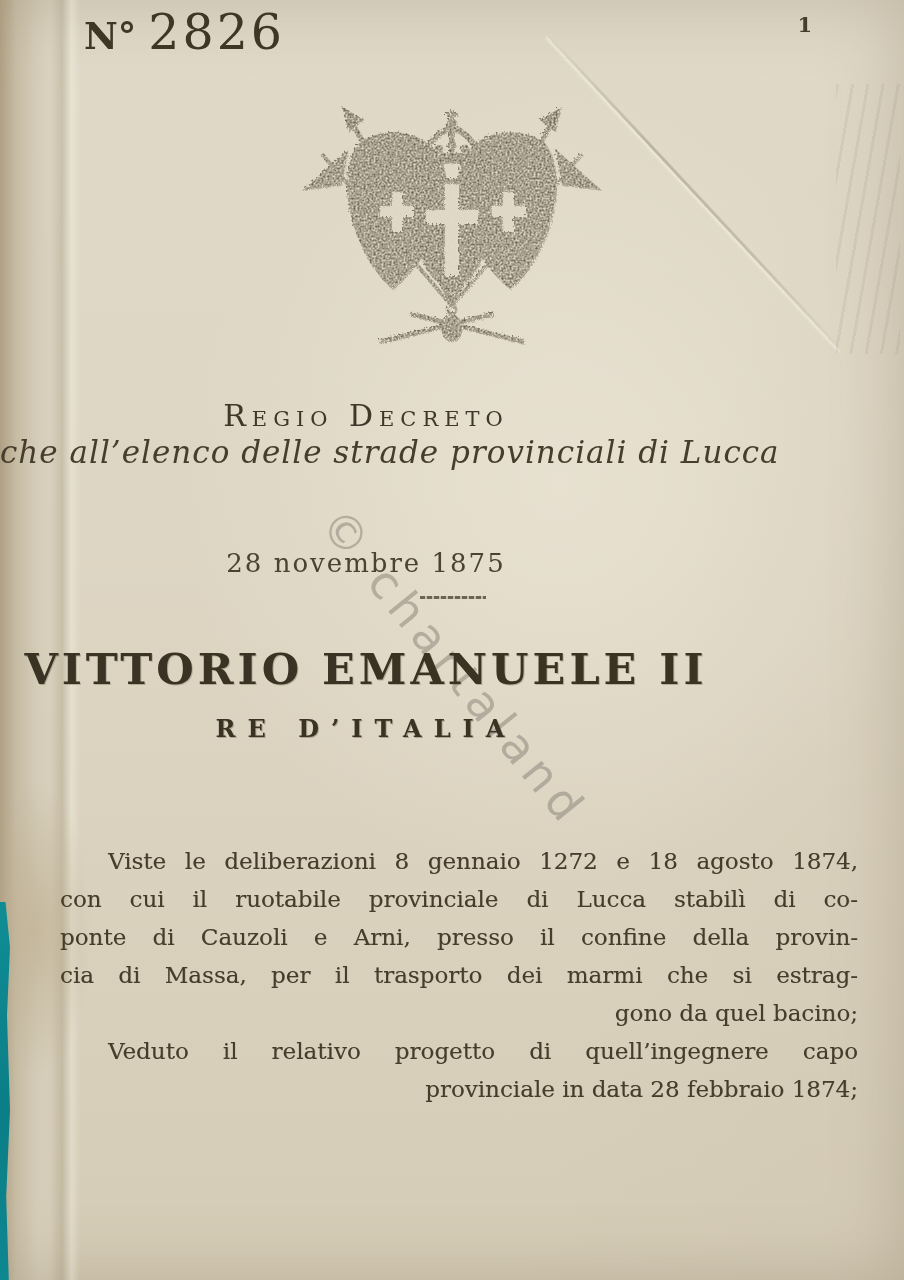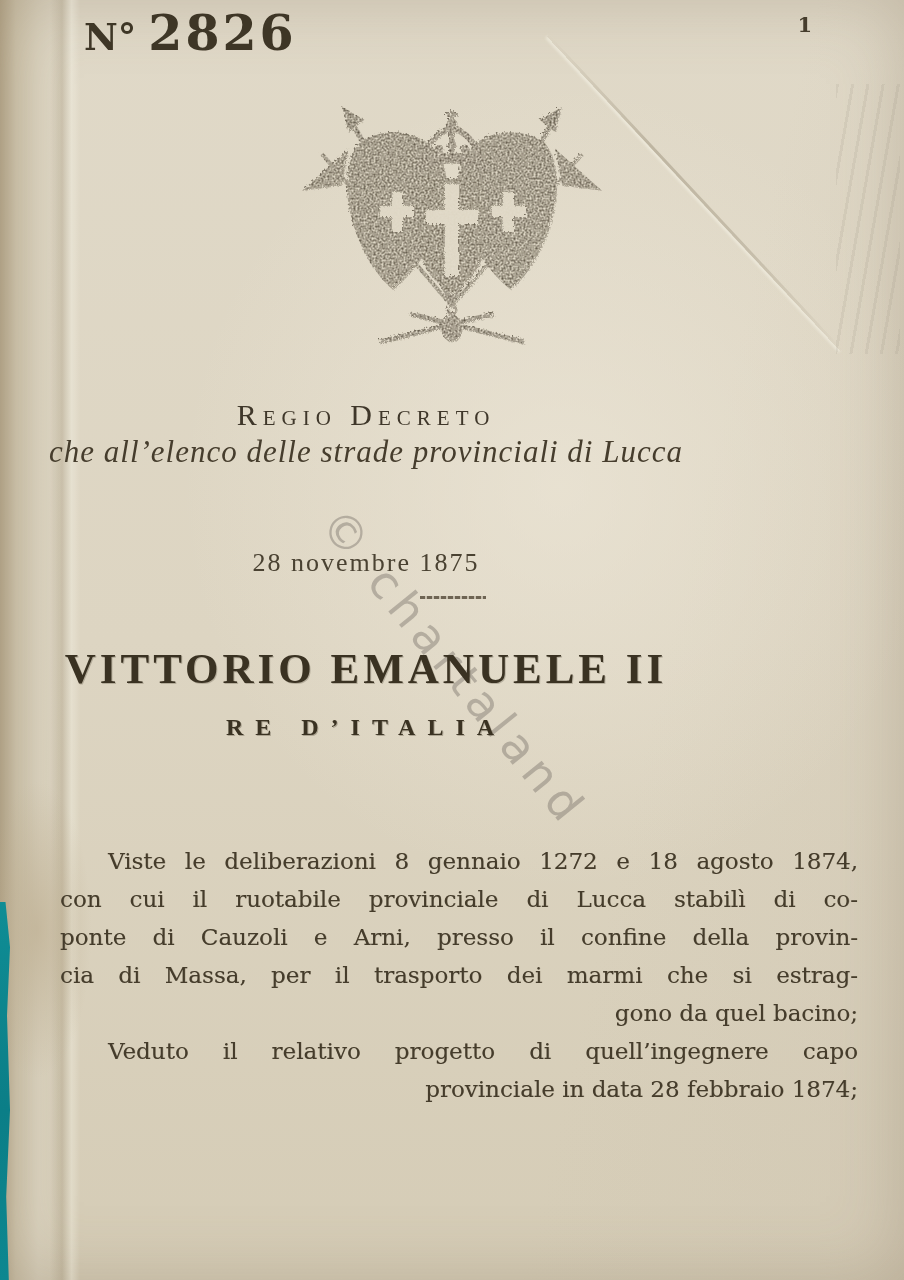--- a/index.html
+++ b/index.html
@@ -47,25 +47,25 @@
     font-size: 46px; letter-spacing: 7px; color: rgba(116,110,102,0.42);
     transform: rotate(51deg); transform-origin: left top;
     white-space: nowrap; pointer-events: none;
   }
   .header-line {
     position: absolute; left: 84px; top: 4px;
     display: flex; align-items: baseline; gap: 12px;
     color: #3e3626; white-space: nowrap;
   }
   .hdr-no { font-size: 37px; font-weight: bold; }
-  .hdr-num { font-size: 49px; font-weight: bold; letter-spacing: 3px; }
+  .hdr-num { font-size: 49px; font-weight: normal; letter-spacing: 3px; }
   .hdr-series { font-size: 29px; font-weight: bold; font-style: italic; letter-spacing: 1px; }
   .pagenum { position: absolute; right: 92px; top: 12px; font-size: 21px; font-weight: bold; }
   .emblem { position: absolute; left: 302px; top: 88px; }
-  .cline { position: absolute; left: 0; width: 732px; text-align: center; white-space: nowrap; font-family: Liberation Serif, serif; }
+  .cline { position: absolute; left: 0; width: 732px; text-align: center; white-space: nowrap; }
   .kind { top: 398px; font-variant: small-caps; font-size: 30px; letter-spacing: 6px; color: #3f372a; }
   .sub1 { top: 434px; font-style: italic; font-size: 31px; letter-spacing: 1px; }
   .sub2 { top: 472px; font-size: 31px; letter-spacing: 1px; }
   .sub2 .it { font-style: italic; }
   .sub2 .rm { font-style: normal; }
   .date-line { top: 548px; font-size: 26px; letter-spacing: 2px; color: #4a4232; }
   .orn-rule {
     position: absolute; left: 420px; top: 596px; width: 66px; height: 3px;
     background: repeating-linear-gradient(90deg, #6e6453 0 5px, rgba(110,100,83,0.25) 5px 7px);
   }

